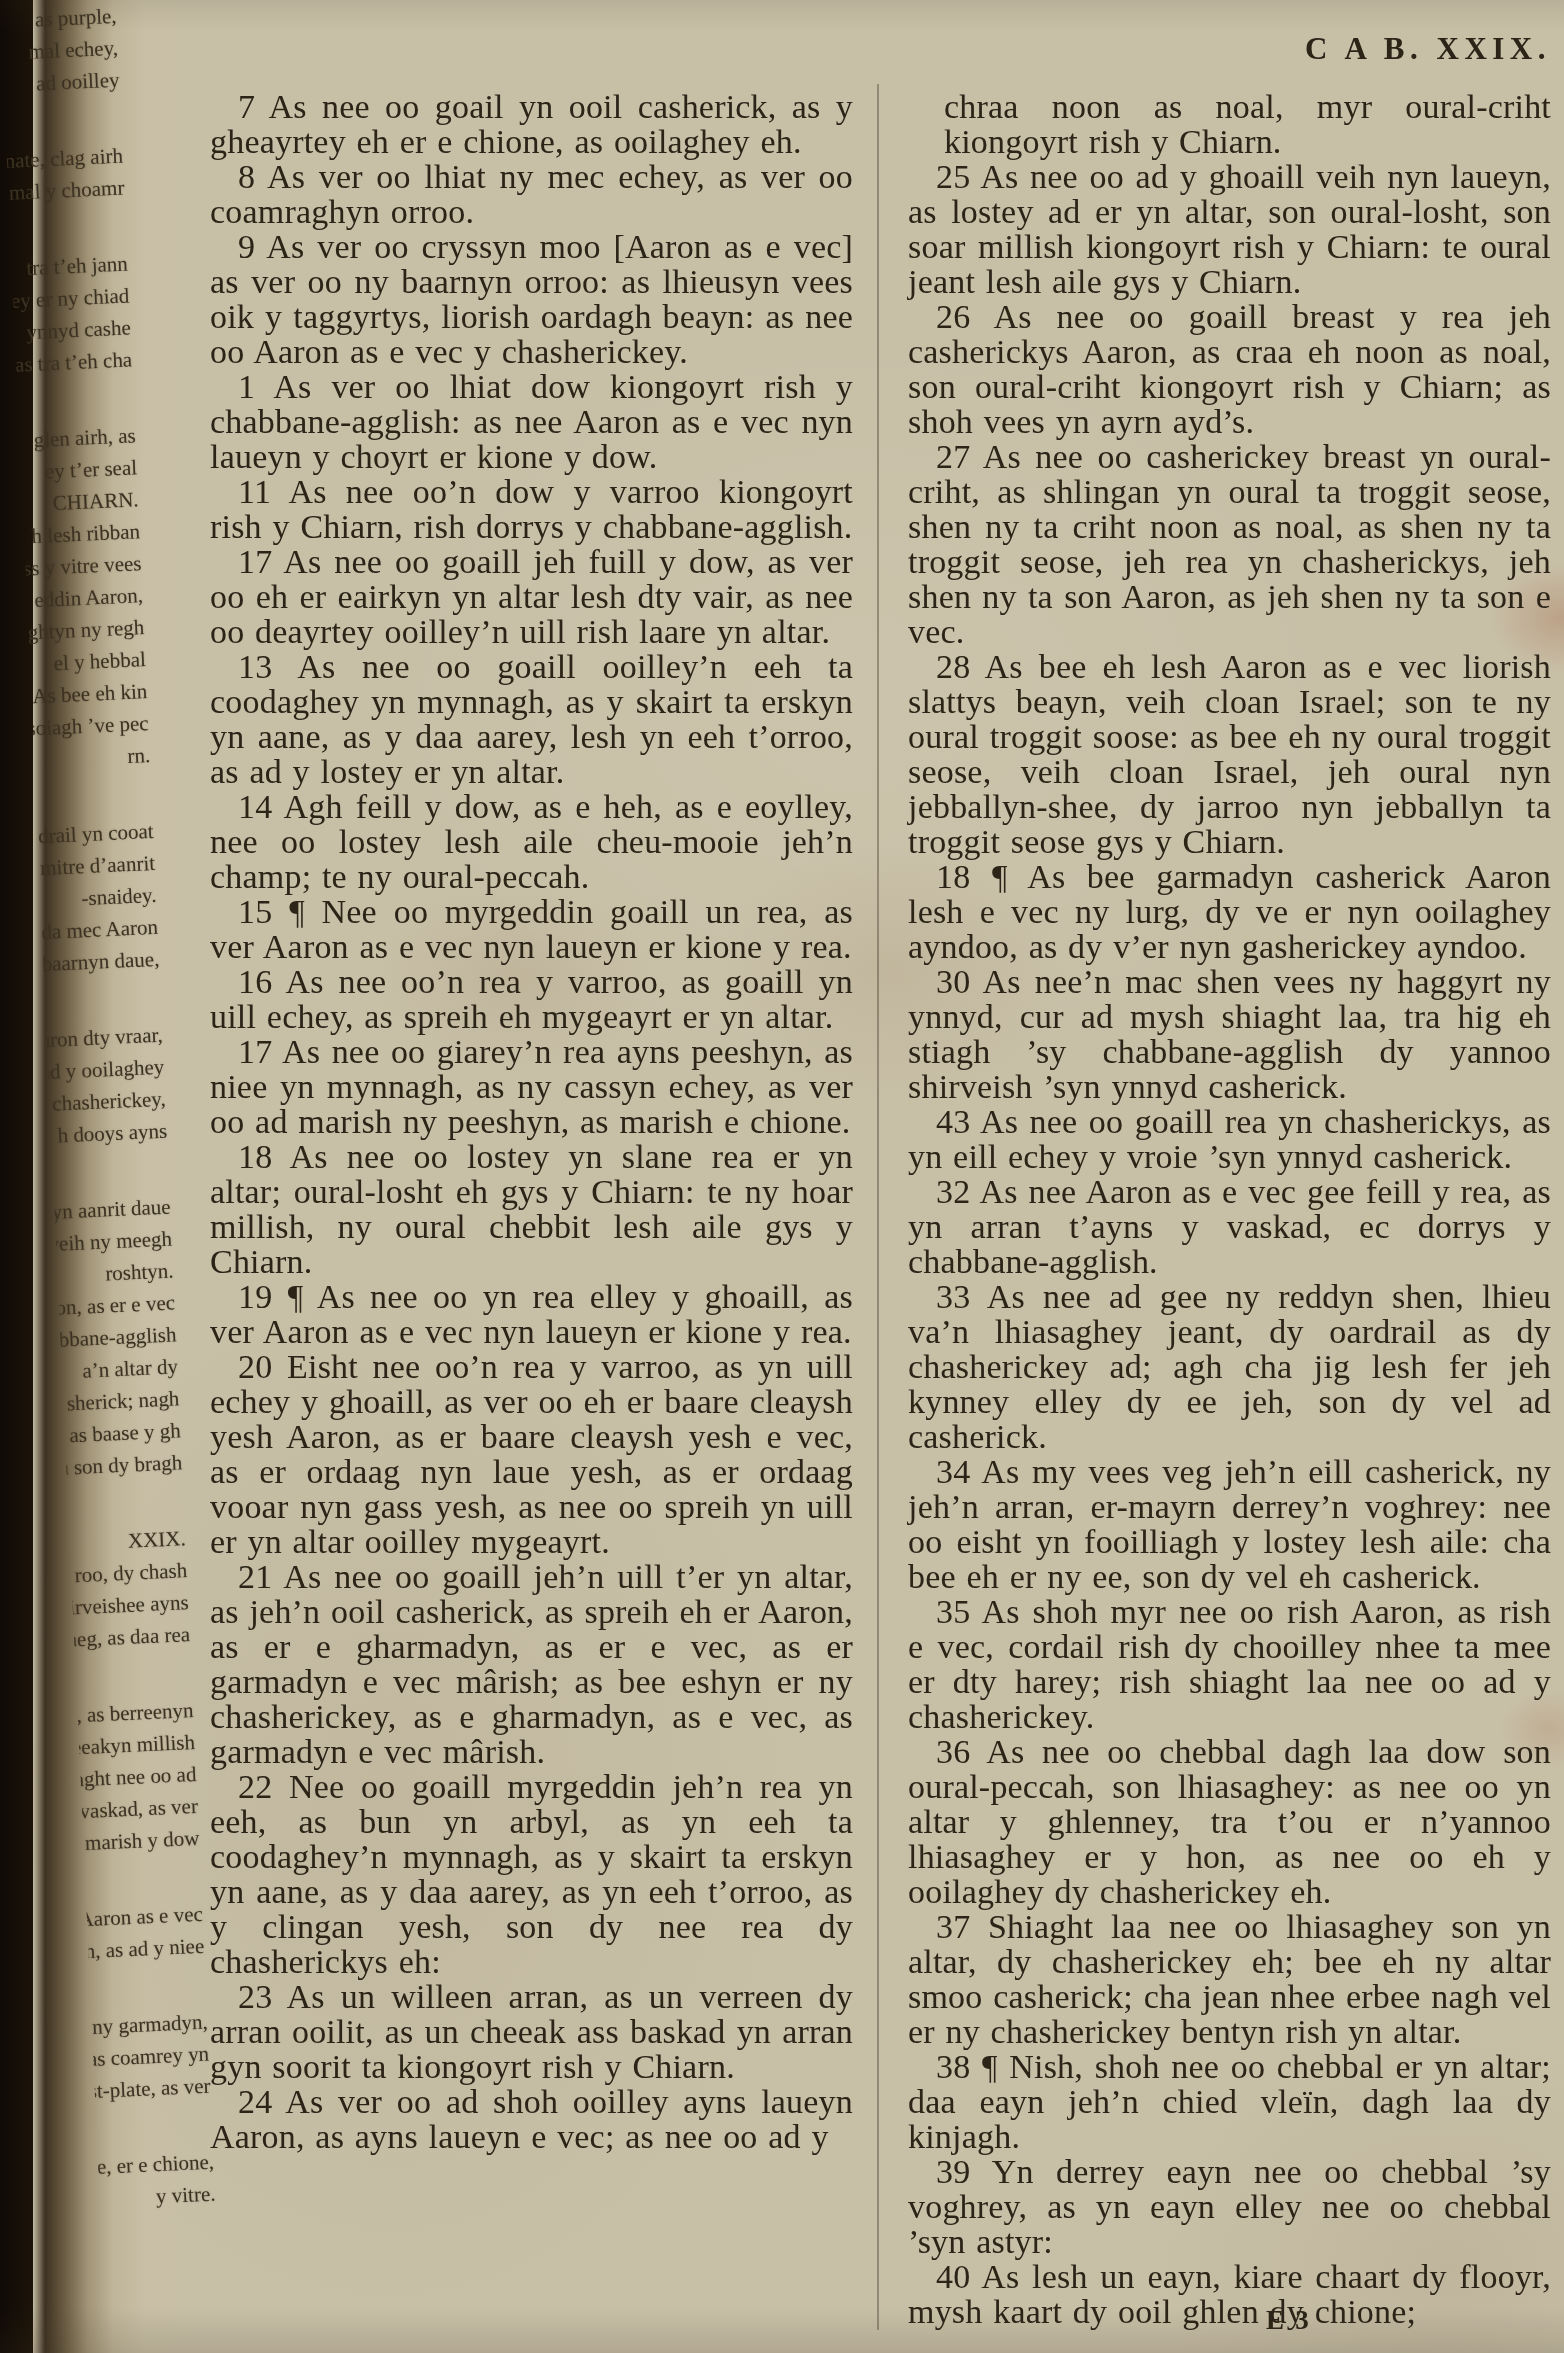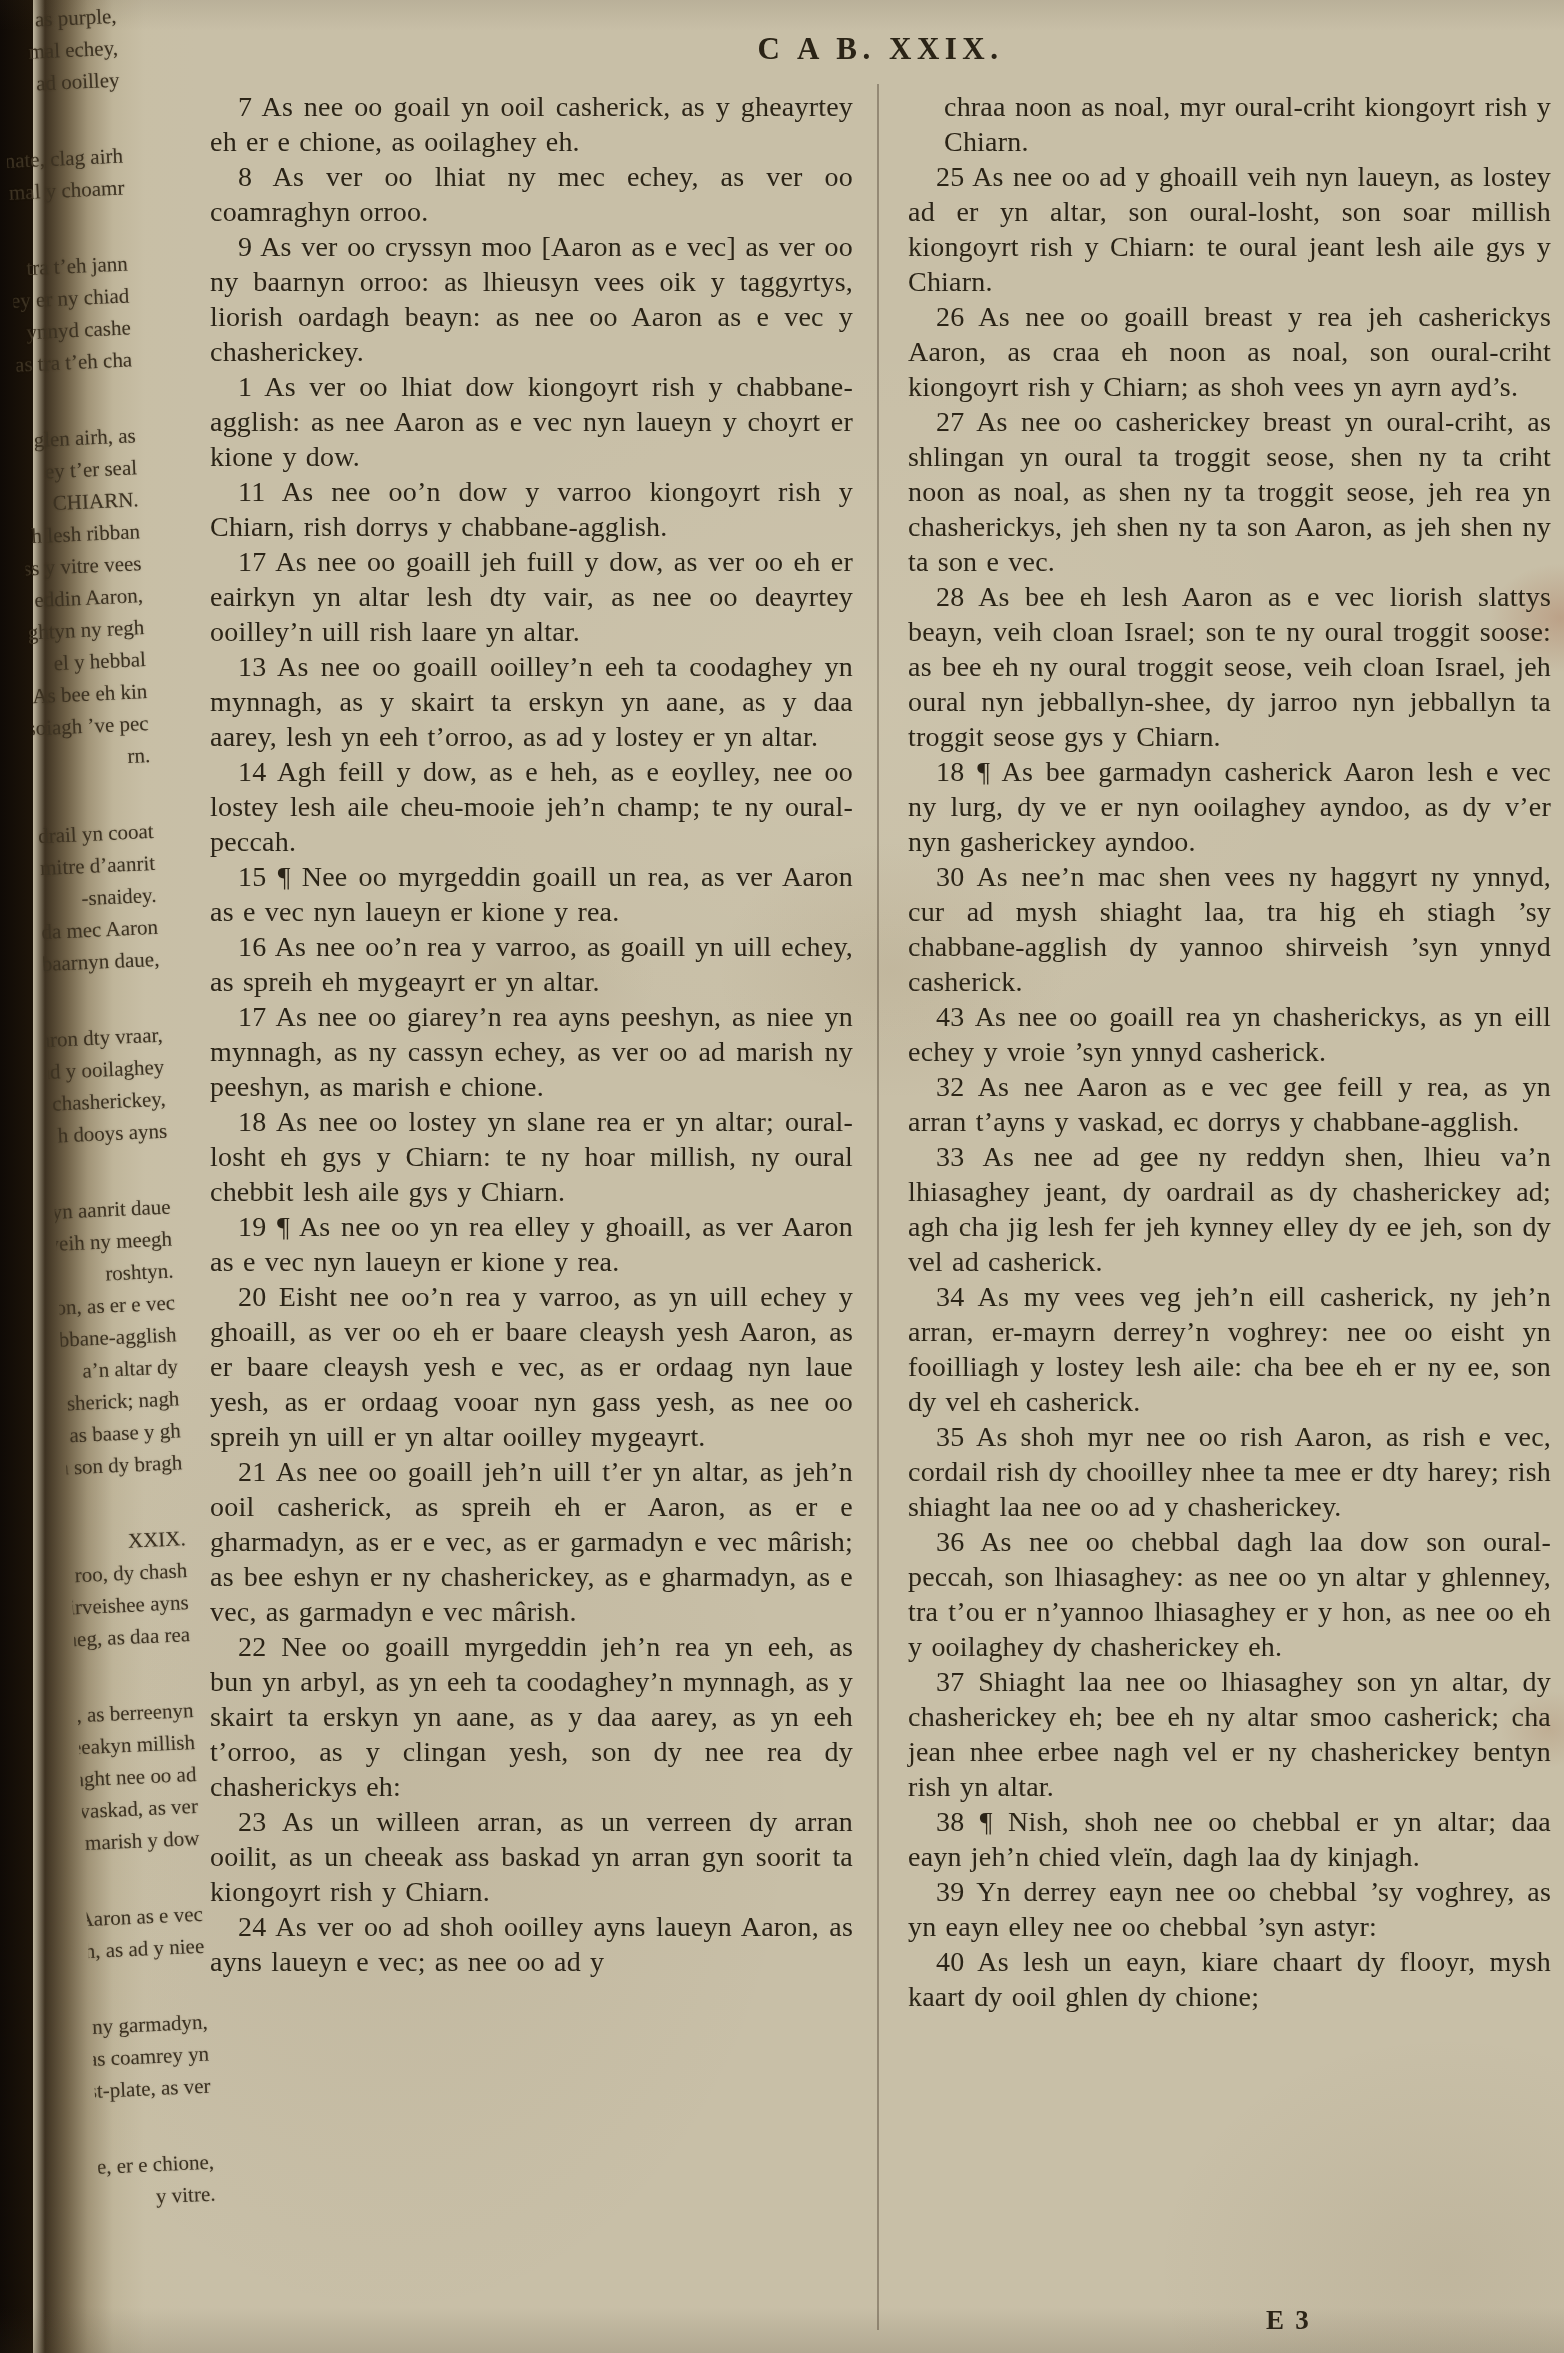--- a/index.html
+++ b/index.html
@@ -74,34 +74,34 @@
   
   .page-content {
     position: absolute;
     left: 210px;
     top: 31px;
     width: 1341px;
     z-index: 5;
     color: #2b2417;
   }
   .page-header {
-    text-align: center;
+    text-align: right;
     font-weight: bold;
     font-size: 31px;
     letter-spacing: 5.5px;
     margin: 0 0 22px 0;
   }
   .columns {
     position: relative;
     display: flex;
   }
   .col {
     width: 643px;
     text-align: justify;
-    font-size: 28px;
+    font-size: 34px;
     line-height: 35px;
     letter-spacing: 0.2px;
     word-spacing: 2px;
   }
   .col.right { margin-left: 55px; width: 643px; }
   .column-divider {
     position: absolute;
     left: 667px;
     top: -4.7px;
     width: 1.6px;

